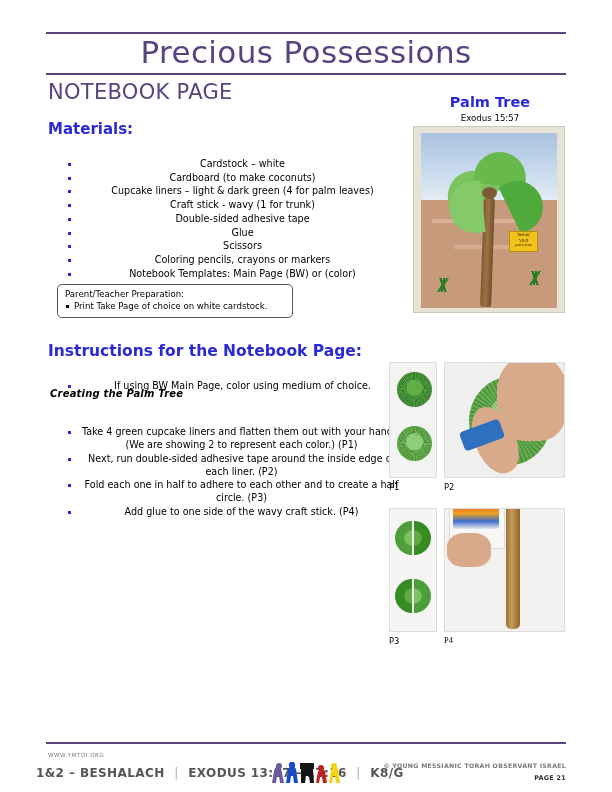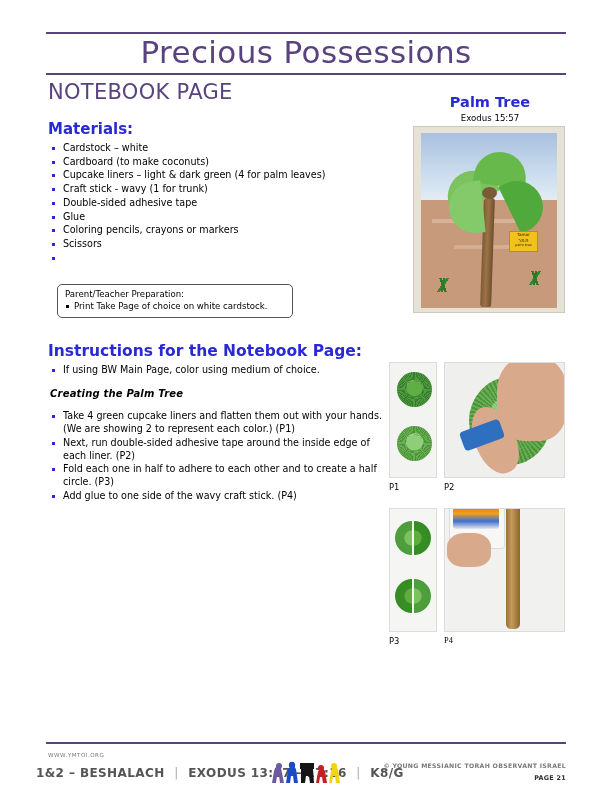--- a/index.html
+++ b/index.html
@@ -62,22 +62,23 @@
     left: 48px;
     top: 120px;
     font-size: 15px;
     font-weight: 700;
     color: #2a2ad4;
   }
 
   
   ul.doclist {
     list-style: none;
-    margin: 0;
+    margin: 16px;
     padding: 0;
+    text-align: center;
   }
   ul.doclist li {
     position: relative;
     padding-left: 13px;
     font-size: 9.6px;
     line-height: 12.9px;
     color: #000;
     margin-bottom: 0.8px;
   }
   ul.doclist li .bullet {
@@ -404,23 +405,23 @@
   <div class="section-head">NOTEBOOK PAGE</div>
 
   <div class="materials-head">Materials:</div>
   <ul class="doclist materials-list" id="materials-list">
       <li><span class="bullet"></span><span>Cardstock – white</span></li>
       <li><span class="bullet"></span><span>Cardboard (to make coconuts)</span></li>
       <li><span class="bullet"></span><span>Cupcake liners – light &amp; dark green (4 for palm leaves)</span></li>
       <li><span class="bullet"></span><span>Craft stick - wavy (1 for trunk)</span></li>
       <li><span class="bullet"></span><span>Double-sided adhesive tape</span></li>
       <li><span class="bullet"></span><span>Glue</span></li>
+      <li><span class="bullet"></span><span>Scissors</span></li>
       <li><span class="bullet"></span><span>Coloring pencils, crayons or markers</span></li>
-      <li><span class="bullet"></span><span>Scissors</span></li>
-      <li><span class="bullet"></span></li>
+      <li><span class="bullet"></span><span>Notebook Templates: Main Page (BW) or (color)</span></li>
     </ul>
 
   <div class="prep-box">
     <div class="prep-title">Parent/Teacher Preparation:</div>
     <div class="prep-item">
       <span class="bullet"></span>
       <span>Print Take Page of choice on white cardstock.</span>
     </div>
   </div>
 

